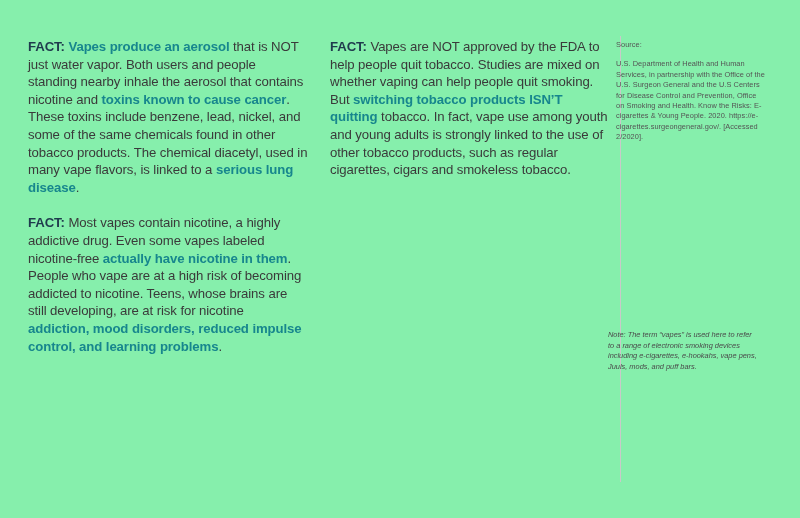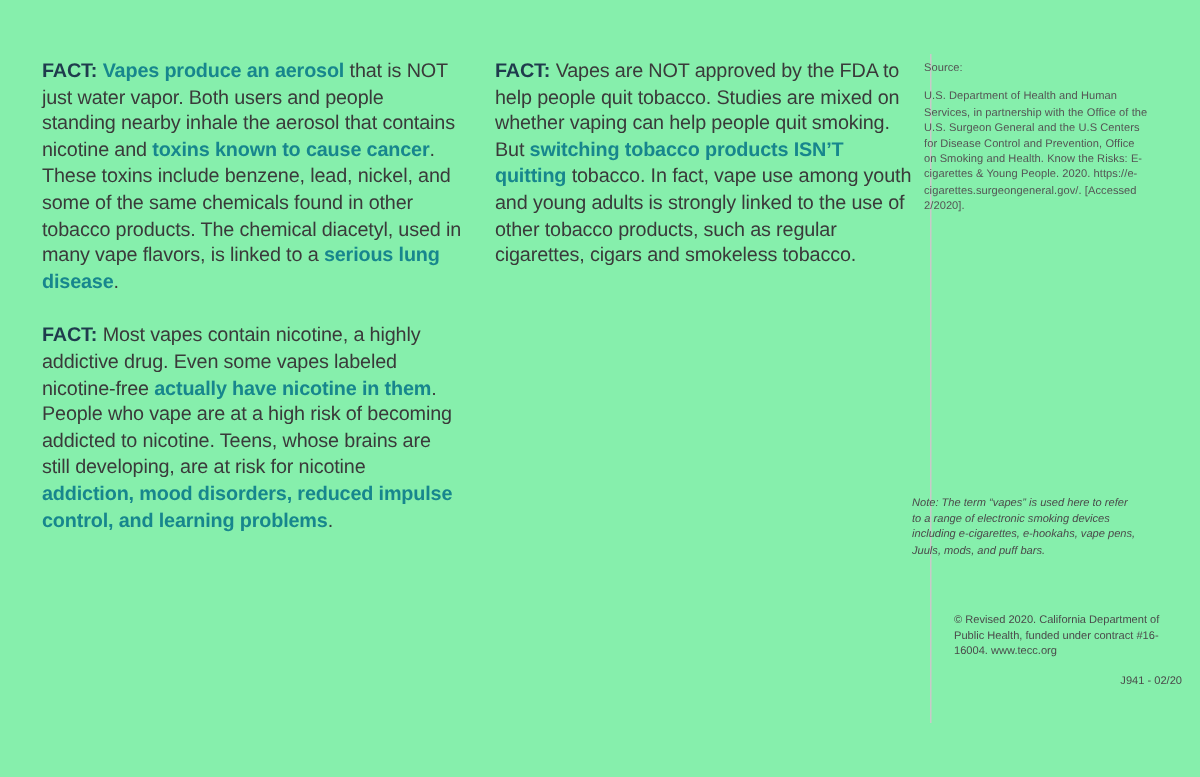--- a/index.html
+++ b/index.html
@@ -167,18 +167,14 @@
 
   <div class="sidebar">
     <div class="side-text source-label">Source:</div>
     <div class="side-text">U.S. Department of Health and Human Services, in partnership with the Office of the U.S. Surgeon General and the U.S Centers for Disease Control and Prevention, Office on Smoking and Health. Know the Risks: E-cigarettes &amp; Young People. 2020. https://e-cigarettes.surgeongeneral.gov/. [Accessed 2/2020].</div>
   </div>
 
   <div class="note-block">
     <div class="note-text">Note: The term “vapes” is used here to refer to a range of electronic smoking devices including e-cigarettes, e-hookahs, vape pens, Juuls, mods, and puff bars.</div>
   </div>
 
-  <div class="copyright-block">
-    <div class="copyright-text">© Revised 2020. California Department of Public Health, funded under contract #16-16004. www.tecc.org</div>
-    <div class="code-line">J941 - 02/20</div>
-  </div>
 
 </div>
 
 </body></html>

